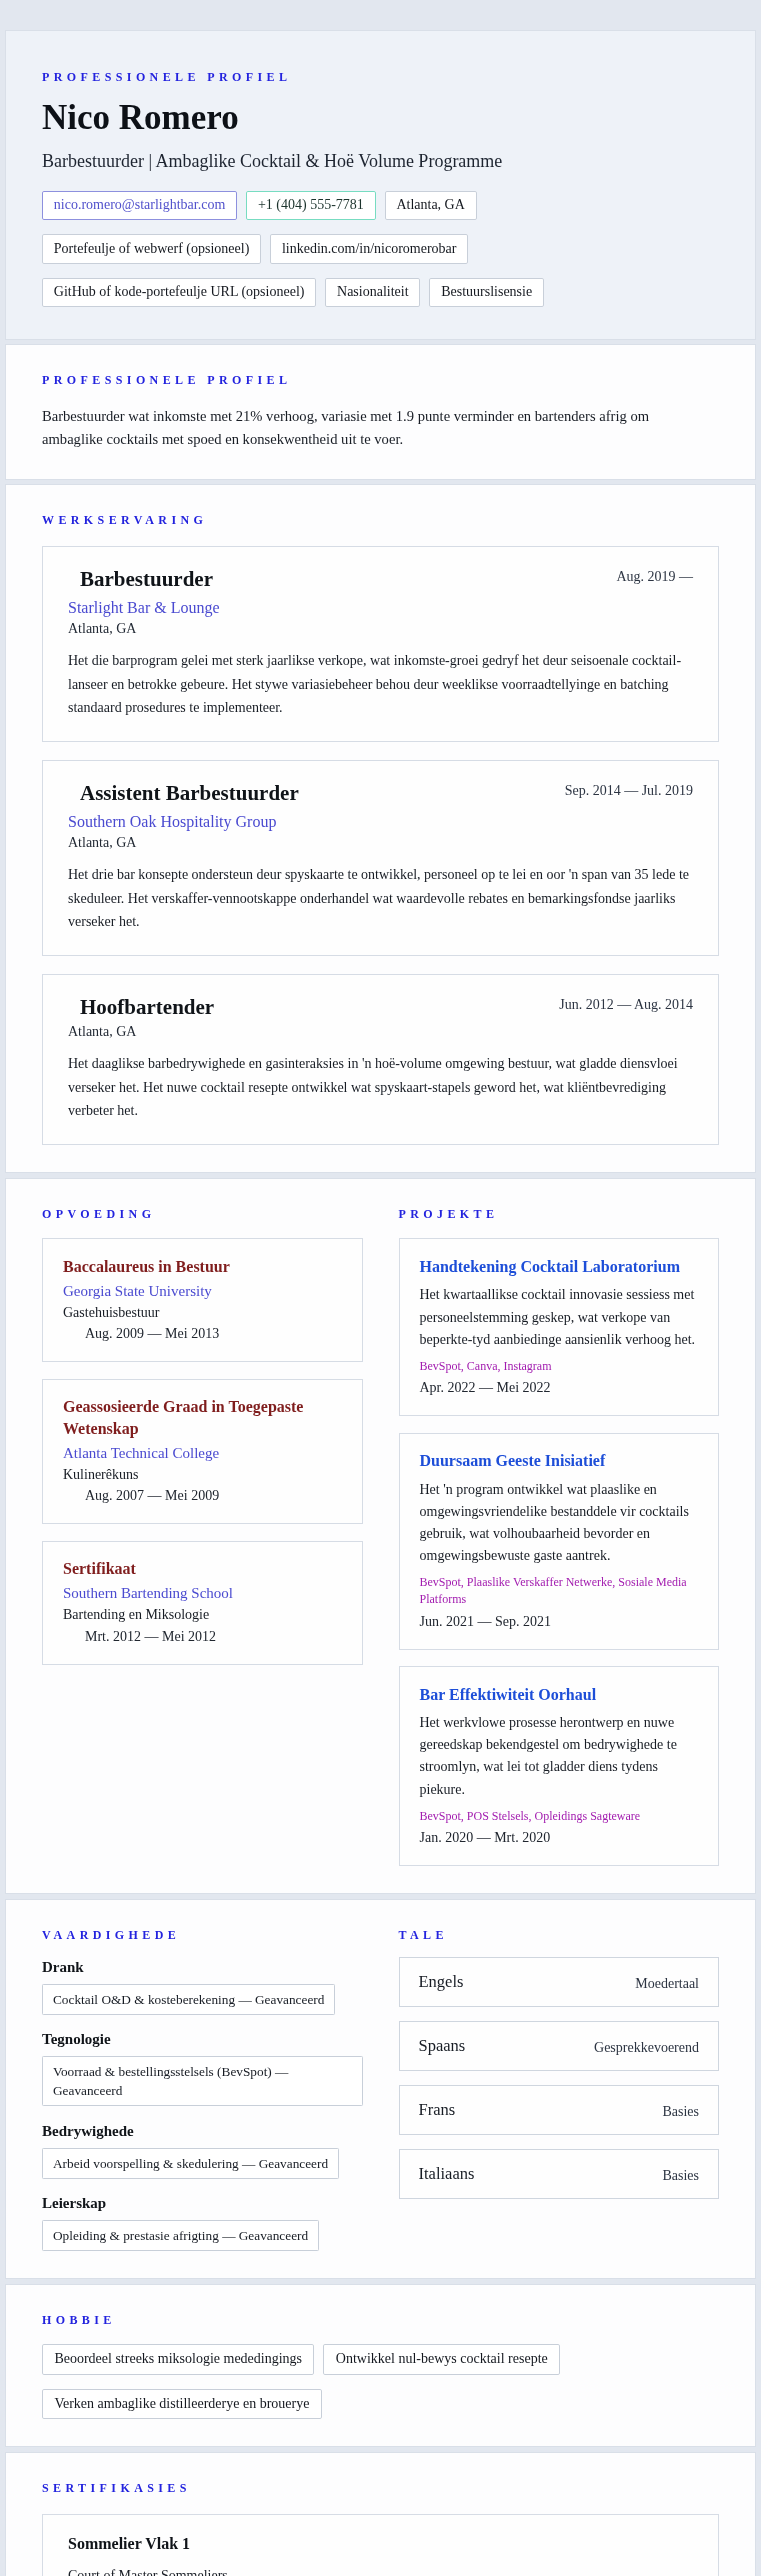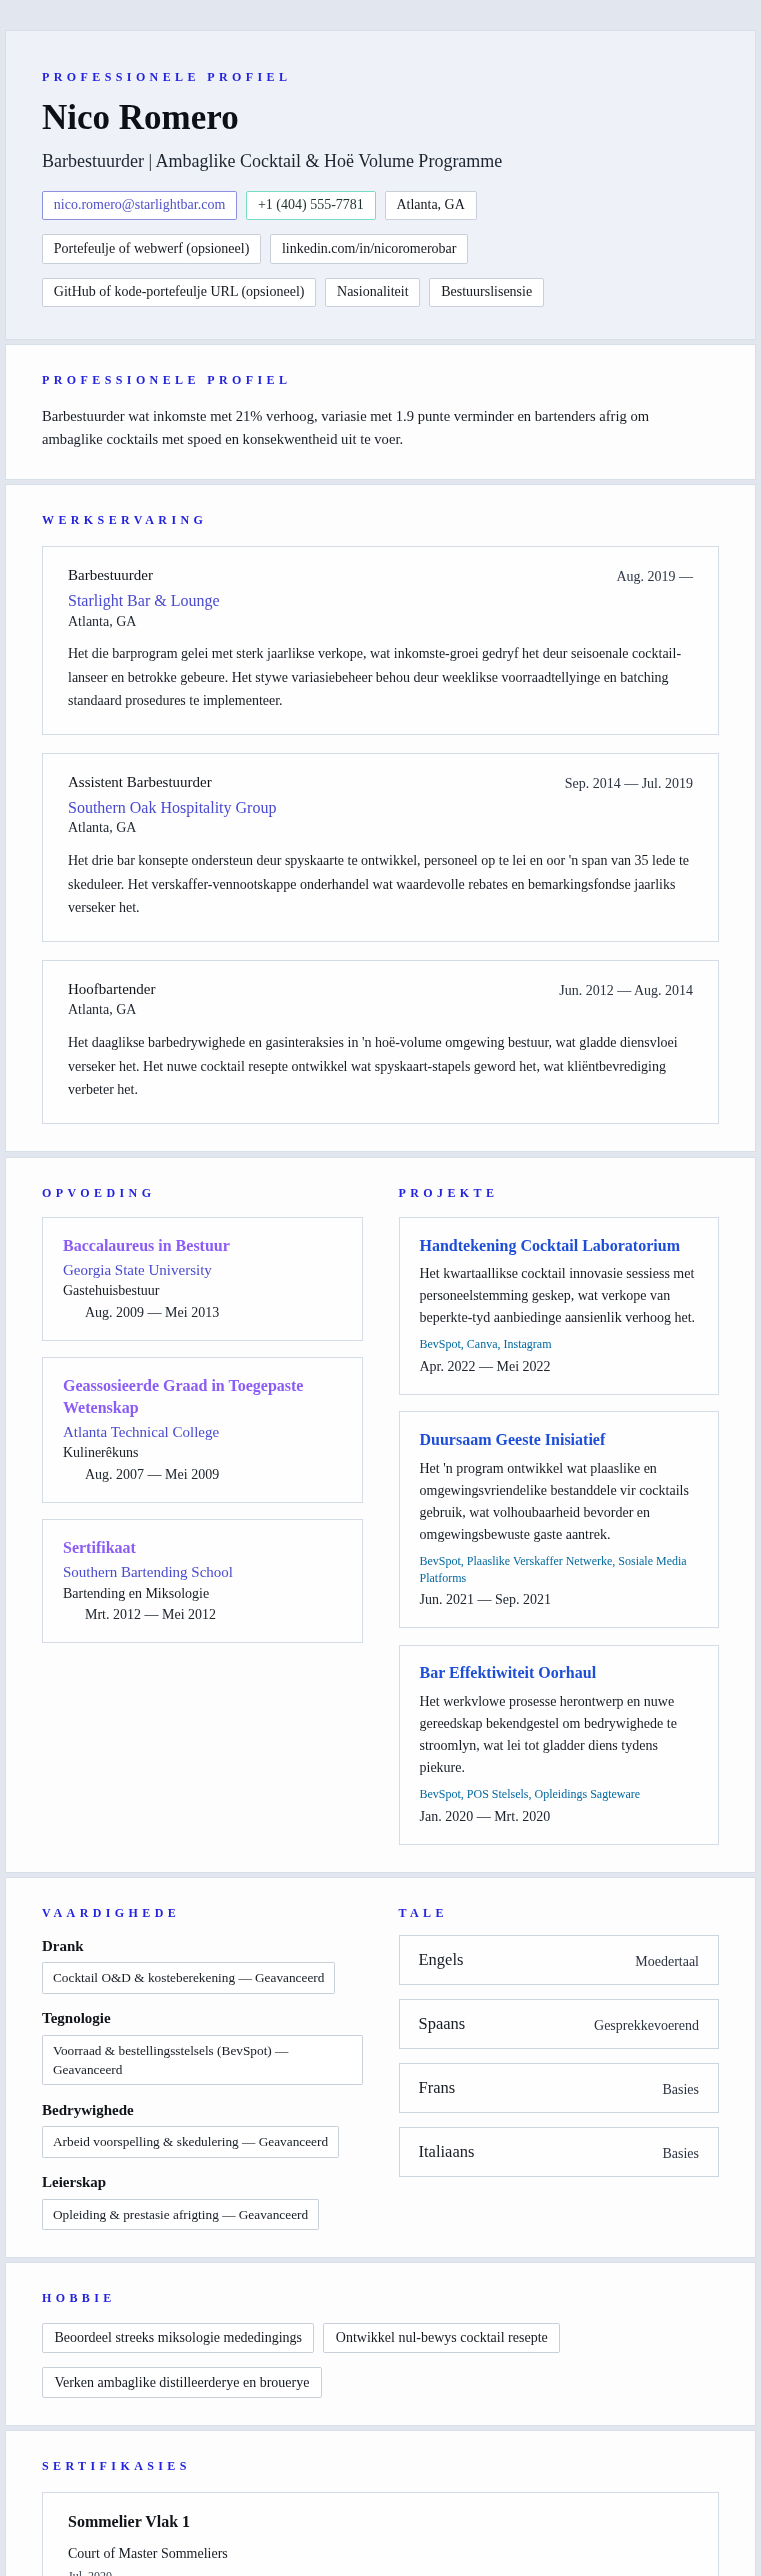--- a/index.html
+++ b/index.html
@@ -24,36 +24,36 @@
     background:#ffffff;border:1.3px solid #c8cfd9;border-radius:1.9px;
     padding:5.7px 10.8px;font-size:14px;color:#14181f;white-space:nowrap;
   }
   .chip.email{color:#5151cc;border-color:#8d90de;}
   .chip.phone{border-color:#77dcc1;color:#1c332d;}
   
   .summary{font-size:14.6px;line-height:1.62;margin-top:16.5px;max-width:641px;}
   
   .card{background:#fefefe;border:0.6px solid #d6dce5;margin-top:18px;padding:20px 25px 21.6px;}
   .job-head{display:flex;justify-content:space-between;align-items:flex-start;}
-  .job-title{font-size:15px;font-weight:normal;color:#101419;}
+  .job-title{font-size:21px;font-weight:bold;color:#101419;margin-left:12px;}
   .job-dates{font-size:14px;color:#2c3442;padding-top:1.9px;}
   .link{color:#4a4ad0;}
   .job-company{font-size:16px;margin-top:7px;}
   .job-location{font-size:14px;margin-top:3.2px;color:#232a35;}
   .job-desc{font-size:14px;line-height:1.68;margin-top:12.7px;max-width:653px;}
   
   .twocol{display:grid;grid-template-columns:1fr 1fr;column-gap:36px;align-items:start;}
   .mini-card{background:#fefefe;border:0.6px solid #d6dce5;margin-top:16.5px;padding:16.5px 20px 19px;}
-  .edu-degree{font-size:16px;font-weight:bold;line-height:1.35;color:#8b5cf6;}
+  .edu-degree{font-size:16px;font-weight:bold;line-height:1.35;color:#7f1d1d;}
   .edu-school{font-size:15px;margin-top:5.7px;}
   .edu-field{font-size:14px;margin-top:4.4px;}
   .edu-dates{font-size:14px;margin-top:5.7px;color:#20262f;margin-left:22px;}
   .proj-title{font-size:16px;font-weight:bold;line-height:1.35;color:#1d4ed8;}
   .proj-desc{font-size:14px;line-height:1.58;margin-top:7px;}
-  .proj-tools{font-size:12px;color:#0369a1;margin-top:7px;line-height:1.4;}
+  .proj-tools{font-size:12px;color:#a21caf;margin-top:7px;line-height:1.4;}
   .proj-dates{font-size:14px;margin-top:5.7px;color:#20262f;}
   
   .skill-label{font-size:15px;font-weight:bold;margin-top:16.5px;color:#101419;}
   .skill-chip{
     display:inline-block;background:#ffffff;border:0.6px solid #c8cfd9;
     padding:5px 10px;font-size:13.3px;margin-top:7.6px;border-radius:1.3px;line-height:1.45;
   }
   
   .lang-row{
     background:#fefefe;border:0.6px solid #cfd6df;margin-top:14px;padding:14px 19px;

